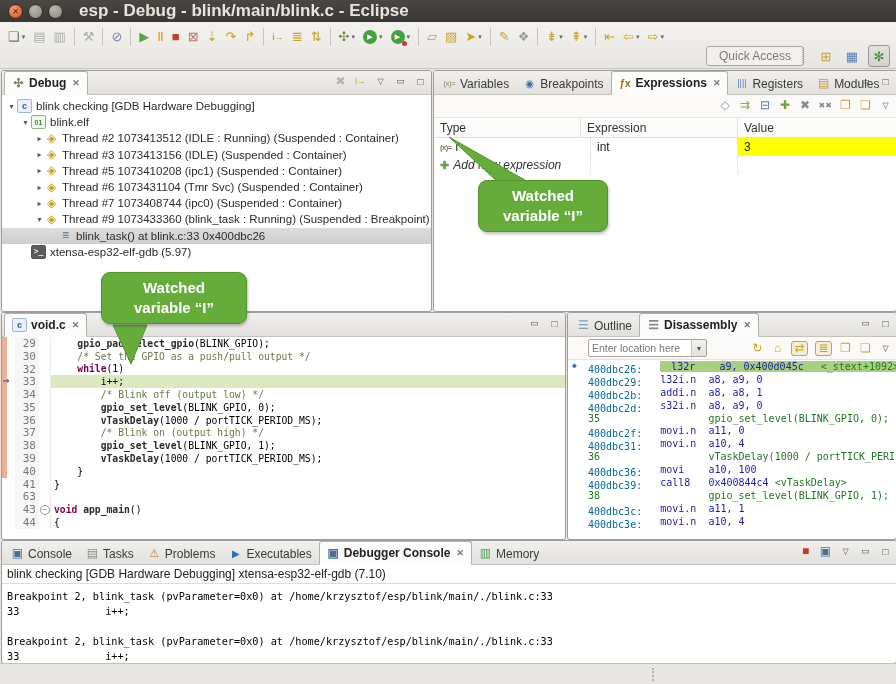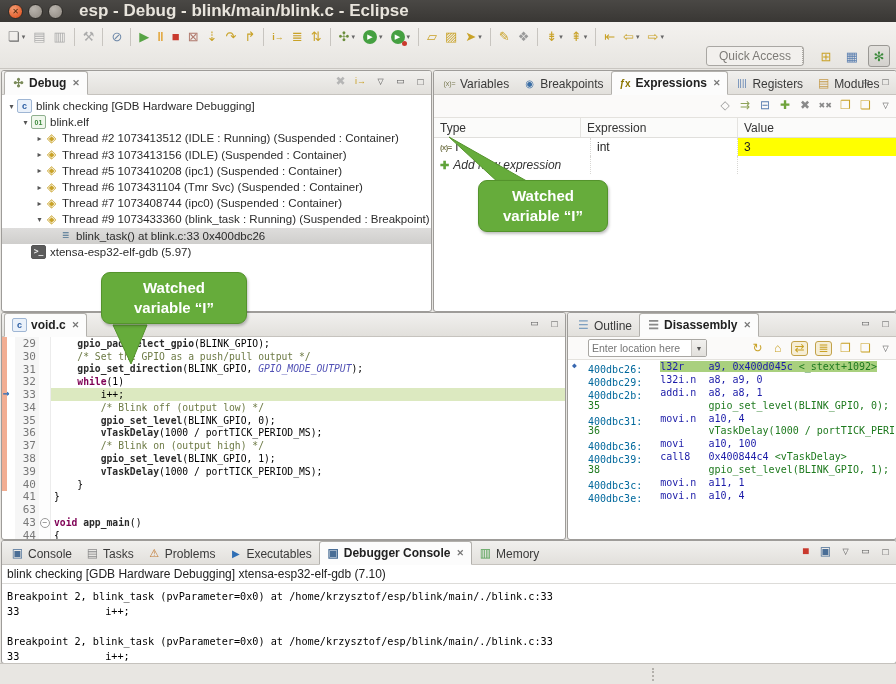--- a/index.html
+++ b/index.html
@@ -79,21 +79,21 @@
   
   .combo{display:inline-flex;align-items:center;height:16px;border:1px solid #A9A7A3;border-radius:2px;background:#fff;
          margin:2px 0 0 20px;}
   .combo input{border:none;outline:none;width:96px;font-size:10.5px;color:#888;padding:0 3px;font-family:"Liberation Sans",sans-serif;background:transparent;}
   .combo .cdd{width:14px;height:100%;border-left:1px solid #C9C7C3;display:inline-flex;align-items:center;justify-content:center;
               font-size:7px;color:#555;background:linear-gradient(#F2F1EF,#E2E0DC);}
   .disbody{position:absolute;left:0;right:0;top:47px;bottom:0;font-family:"DejaVu Sans Mono",monospace;font-size:10px;}
   .dline{position:relative;height:12.9px;display:flex;align-items:center;white-space:pre;padding-left:20px;}
   .dline .gut{position:absolute;left:4px;top:1px;color:#3968B0;font-size:8px;}
   .d-addr{color:#00689C;margin-top:6px;} .d-mn{color:#1B1BA8;} .d-sym{color:#1F7A1F;} .d-src{color:#1F7A1F;} .d-pl{color:#000;}
-  .dhl{background:#A9D07E;}
+  .dhl{background:#A9D07E;padding-left:11px;}
   
   .chead{height:18px;border-bottom:1px solid #DDDCD9;font-size:12px;color:#222;display:flex;align-items:center;padding-left:5px;background:#fff;}
   .cbody{position:absolute;left:0;right:0;top:43px;bottom:0;font-family:"DejaVu Sans Mono",monospace;font-size:10.2px;color:#000;padding:7px 0 0 5px;}
   .cbody div{height:15px;white-space:pre;}
   
   .statusbar{position:absolute;left:0;top:663px;width:896px;height:21px;background:#E8E6E2;border-top:1px solid #C5C2BD;}
   .statusbar .grip{position:absolute;left:652px;top:4px;width:3px;height:13px;border-left:2px dotted #B3B0AB;}
   
   .tails{position:absolute;left:0;top:0;z-index:49;pointer-events:none;}
   .callout{position:absolute;z-index:50;background:#66AC3B;border:1px solid #54932C;border-radius:9px;color:#fff;
@@ -369,21 +369,20 @@
         <span class="tclose">✕</span>
       </div>
       <div class="ptools">
         <span class="icn" id="edmin" style="color: rgb(85, 85, 85); font-size: 9px;">▭</span>
         <span class="icn" id="edmax" style="color: rgb(85, 85, 85); font-size: 10px;">□</span>
       </div>
     </div>
     <div class="edbody" id="editor-body">
         <div class="cline"><div class="annot changed"></div><div class="lnum">29</div><div class="fold"></div><div class="codetxt"><span class="s-pl">    </span><span class="s-fn">gpio_pad_select_gpio</span><span class="s-pl">(BLINK_GPIO);</span></div></div>
         <div class="cline"><div class="annot changed"></div><div class="lnum">30</div><div class="fold"></div><div class="codetxt"><span class="s-pl">    </span><span class="s-cm">/* Set the GPIO as a push/pull output */</span></div></div>
-        <div class="cline"><div class="annot changed"></div><div class="lnum">31</div><div class="fold"></div><div class="codetxt"><span class="s-pl">    </span><span class="s-fn">gpio_set_direction</span><span class="s-pl">(BLINK_GPIO, </span><span class="s-mac">GPIO_MODE_OUTPUT</span><span class="s-pl">);</span></div></div>
         <div class="cline"><div class="annot changed"></div><div class="lnum">32</div><div class="fold"></div><div class="codetxt"><span class="s-pl">    </span><span class="s-kw">while</span><span class="s-pl">(1)</span></div></div>
         <div class="cline current"><div class="annot changed"><span class="bparrow">→</span></div><div class="lnum">33</div><div class="fold"></div><div class="codetxt"><span class="s-pl">        i++;</span></div></div>
         <div class="cline"><div class="annot changed"></div><div class="lnum">34</div><div class="fold"></div><div class="codetxt"><span class="s-pl">        </span><span class="s-cm">/* Blink off (output low) */</span></div></div>
         <div class="cline"><div class="annot changed"></div><div class="lnum">35</div><div class="fold"></div><div class="codetxt"><span class="s-pl">        </span><span class="s-fn">gpio_set_level</span><span class="s-pl">(BLINK_GPIO, 0);</span></div></div>
         <div class="cline"><div class="annot changed"></div><div class="lnum">36</div><div class="fold"></div><div class="codetxt"><span class="s-pl">        </span><span class="s-fn">vTaskDelay</span><span class="s-pl">(1000 / portTICK_PERIOD_MS);</span></div></div>
         <div class="cline"><div class="annot changed"></div><div class="lnum">37</div><div class="fold"></div><div class="codetxt"><span class="s-pl">        </span><span class="s-cm">/* Blink on (output high) */</span></div></div>
         <div class="cline"><div class="annot changed"></div><div class="lnum">38</div><div class="fold"></div><div class="codetxt"><span class="s-pl">        </span><span class="s-fn">gpio_set_level</span><span class="s-pl">(BLINK_GPIO, 1);</span></div></div>
         <div class="cline"><div class="annot changed"></div><div class="lnum">39</div><div class="fold"></div><div class="codetxt"><span class="s-pl">        </span><span class="s-fn">vTaskDelay</span><span class="s-pl">(1000 / portTICK_PERIOD_MS);</span></div></div>
         <div class="cline"><div class="annot changed"></div><div class="lnum">40</div><div class="fold"></div><div class="codetxt"><span class="s-pl">    }</span></div></div>
         <div class="cline"><div class="annot"></div><div class="lnum">41</div><div class="fold"></div><div class="codetxt"><span class="s-pl">}</span></div></div>
@@ -421,21 +420,23 @@
           <span class="icn toggled" style="color: rgb(201, 162, 39);">≣</span>
           <span class="icn" style="color: rgb(201, 162, 39);">❐</span>
           <span class="icn" style="color: rgb(201, 162, 39);">❏</span>
           <span class="icn" style="color: rgb(85, 85, 85); font-size: 8px;">▽</span>
         </div>
     </div>
     <div class="disbody" id="dis-body">
         <div class="dline"><span class="gut">◆</span><span class="d-addr">400dbc26:</span><span class="d-pl">   </span><span class="d-mn dhl">l32r    a9, 0x400d045c </span><span class="d-sym dhl">&lt;_stext+1092&gt;</span></div>
         <div class="dline"><span class="d-addr">400dbc29:</span><span class="d-pl">   </span><span class="d-mn">l32i.n  a8, a9, 0</span></div>
         <div class="dline"><span class="d-addr">400dbc2b:</span><span class="d-pl">   </span><span class="d-mn">addi.n  a8, a8, 1</span></div>
+        <div class="dline"><span class="d-addr">400dbc2d:</span><span class="d-pl">   </span><span class="d-mn">s32i.n  a8, a9, 0</span></div>
         <div class="dline"><span class="d-src">35                  gpio_set_level(BLINK_GPIO, 0);</span></div>
+        <div class="dline"><span class="d-addr">400dbc2f:</span><span class="d-pl">   </span><span class="d-mn">movi.n  a11, 0</span></div>
         <div class="dline"><span class="d-addr">400dbc31:</span><span class="d-pl">   </span><span class="d-mn">movi.n  a10, 4</span></div>
         <div class="dline"><span class="d-src">36                  vTaskDelay(1000 / portTICK_PERI</span></div>
         <div class="dline"><span class="d-addr">400dbc36:</span><span class="d-pl">   </span><span class="d-mn">movi    a10, 100</span></div>
         <div class="dline"><span class="d-addr">400dbc39:</span><span class="d-pl">   </span><span class="d-mn">call8   0x400844c4 </span><span class="d-sym">&lt;vTaskDelay&gt;</span></div>
         <div class="dline"><span class="d-src">38                  gpio_set_level(BLINK_GPIO, 1);</span></div>
         <div class="dline"><span class="d-addr">400dbc3c:</span><span class="d-pl">   </span><span class="d-mn">movi.n  a11, 1</span></div>
         <div class="dline"><span class="d-addr">400dbc3e:</span><span class="d-pl">   </span><span class="d-mn">movi.n  a10, 4</span></div>
       </div>
   </div>
 

